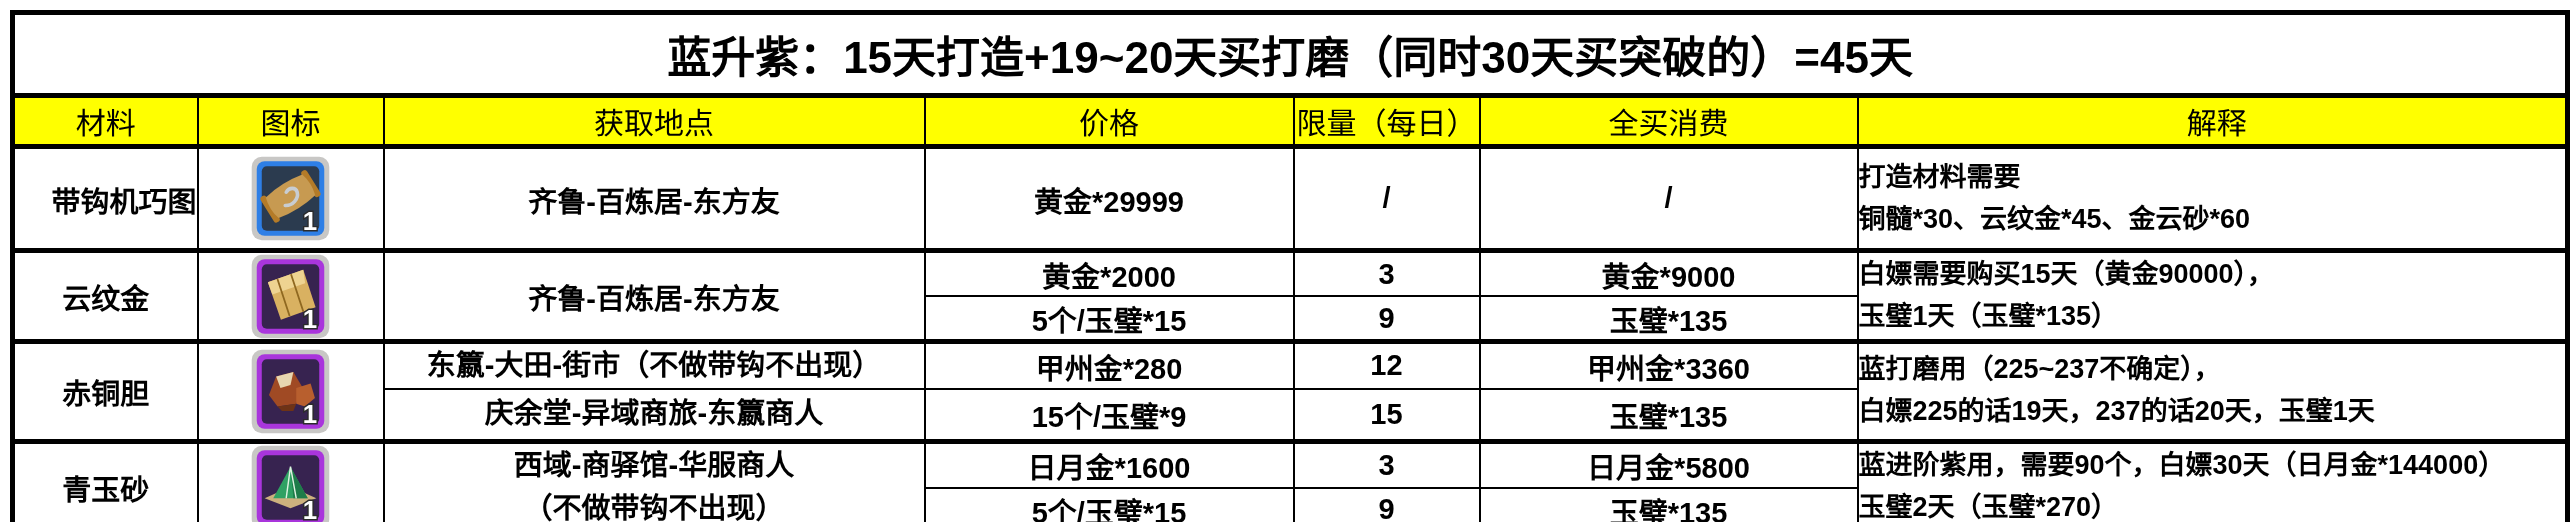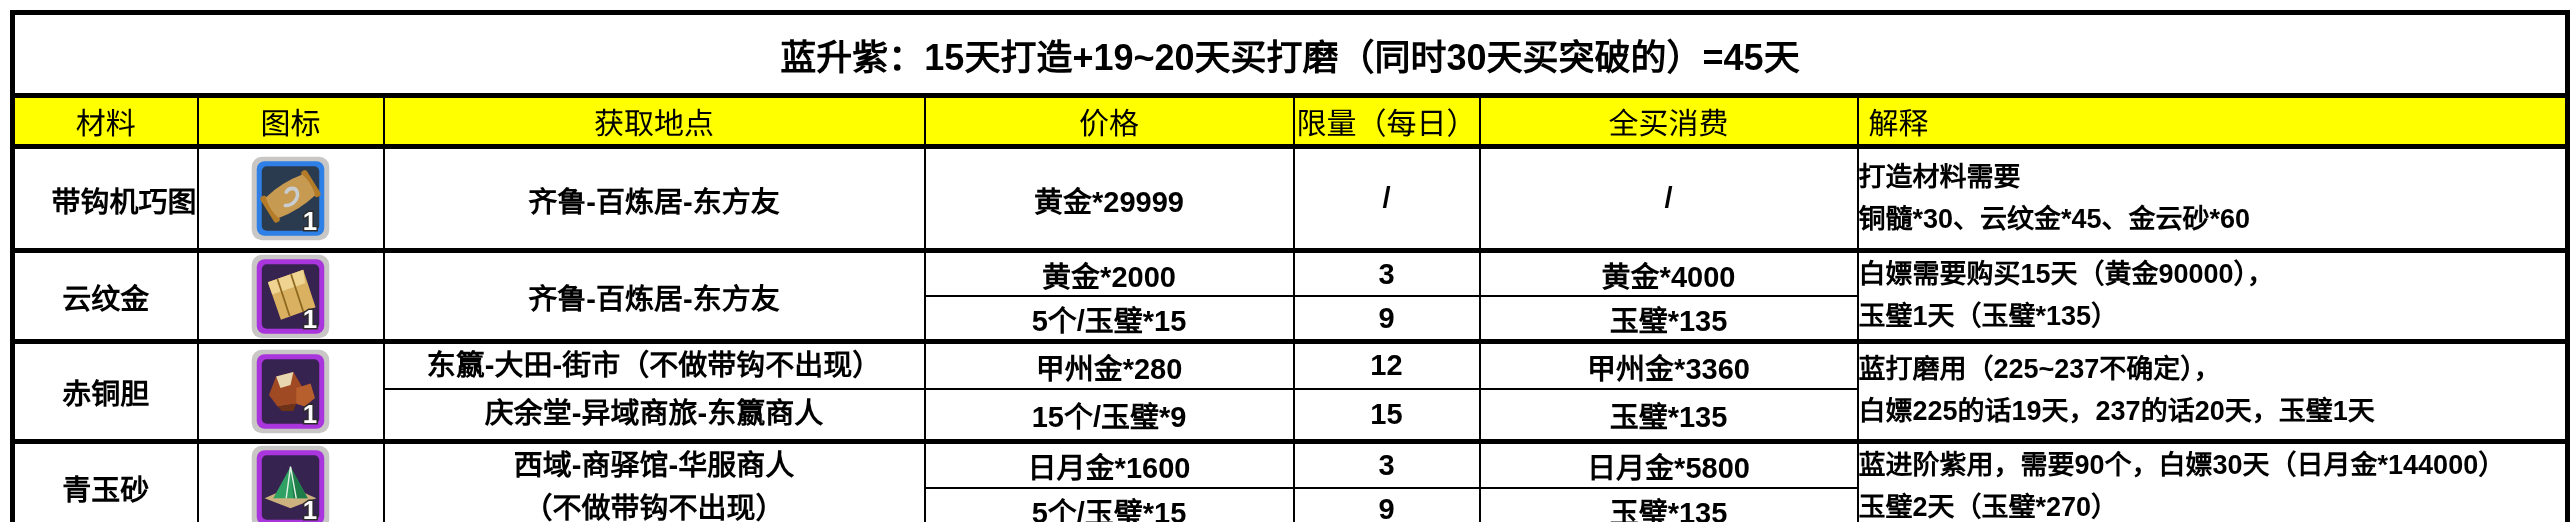--- a/index.html
+++ b/index.html
@@ -20,23 +20,23 @@
     position:absolute;left:10px;top:10px;width:2556px;
     border-collapse:collapse;table-layout:fixed;
     border:5px solid var(--border);
   }
   td,th{
     border:2.9px solid var(--border);
     text-align:center;vertical-align:middle;
     font-weight:700;font-size:29px;color:var(--text);
     overflow:hidden;padding:0;
   }
-  .r-title td{height:78px;font-size:36px;font-weight:700;border-bottom:5px solid var(--border);}
+  .r-title td{height:78px;font-size:44px;font-weight:700;border-bottom:5px solid var(--border);}
   .r-header th{height:46px;background:var(--header_bg);font-size:30px;font-weight:400;border-bottom:4.3px solid var(--border);}
-  .r-header th.left{text-align:left;padding-left:10px;}
+  .r-header th.left{text-align:center;padding-left:10px;}
   tr.group td{border-top:5px solid var(--border);}
   .h138{height:99px;text-align:right;} .h56{height:40px;} .h68{height:49px;}
   td.expl{text-align:left;font-size:27px;line-height:1.55;}
   td.loc{line-height:1.5;}
   .item-icon{display:block;margin:0 auto;}
   .c-rim{fill:var(--icon_rim);}
   .c-frame-blue{fill:var(--icon_frame_blue);} .c-inner-blue{fill:var(--icon_inner_blue);}
   .c-frame-purple{fill:var(--icon_frame_purple);} .c-inner-purple{fill:var(--icon_inner_purple);}
   .c-rod{fill:var(--scroll_rod);} .c-scroll{fill:var(--scroll_tan);}
   .c-hook{stroke:var(--hook_silver);}
@@ -118,21 +118,21 @@
           <path class="c-gold" d="M-26,-26 L26,-31 L30,24 L-21,29 Z"></path>
           <path class="c-gold-light" d="M-26,-26 L26,-31 L24,-12 L-24,-8 Z"></path>
           <path class="c-gold-line" d="M-12,-27 L-8,27 M8,-29 L12,26" stroke-width="2.5" fill="none"></path>
         </g>
         <text class="count" x="92" y="103">1</text>
       </svg>
     </td>
     <td rowspan="2">齐鲁-百炼居-东方友</td>
     <td>黄金*2000</td>
     <td>3</td>
-    <td>黄金*4000</td>
+    <td>黄金*9000</td>
     <td class="expl" rowspan="2">
       <div>白嫖需要购买15天（黄金90000），</div>
       <div>玉璧1天（玉璧*135）</div>
     </td>
   </tr>
   <tr>
     <td class="h56">5个/玉璧*15</td>
     <td>9</td>
     <td>玉璧*135</td>
   </tr>

